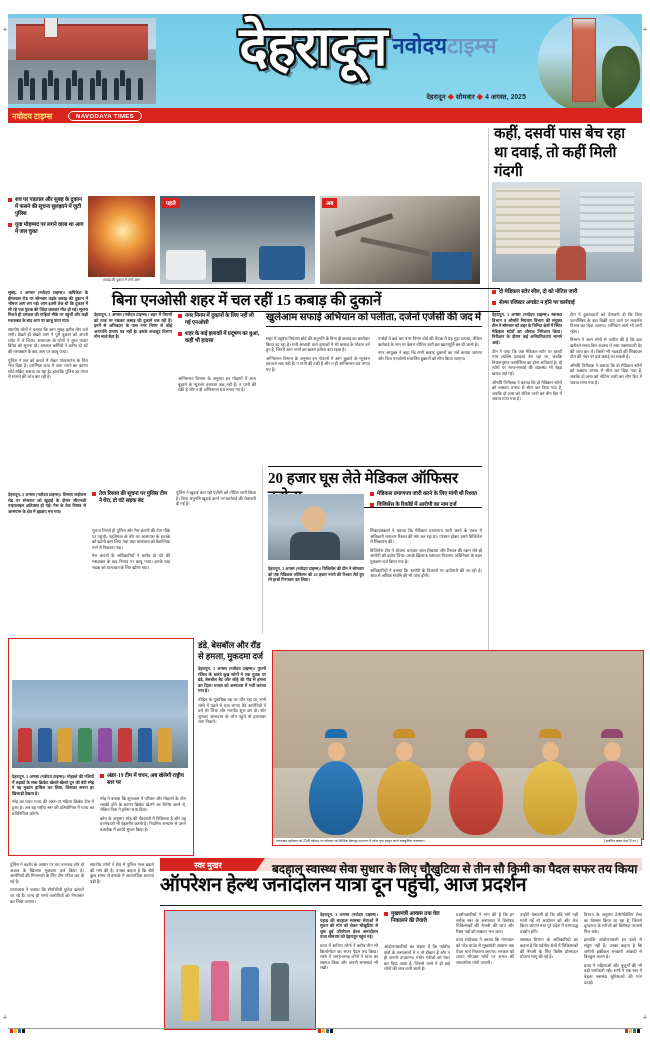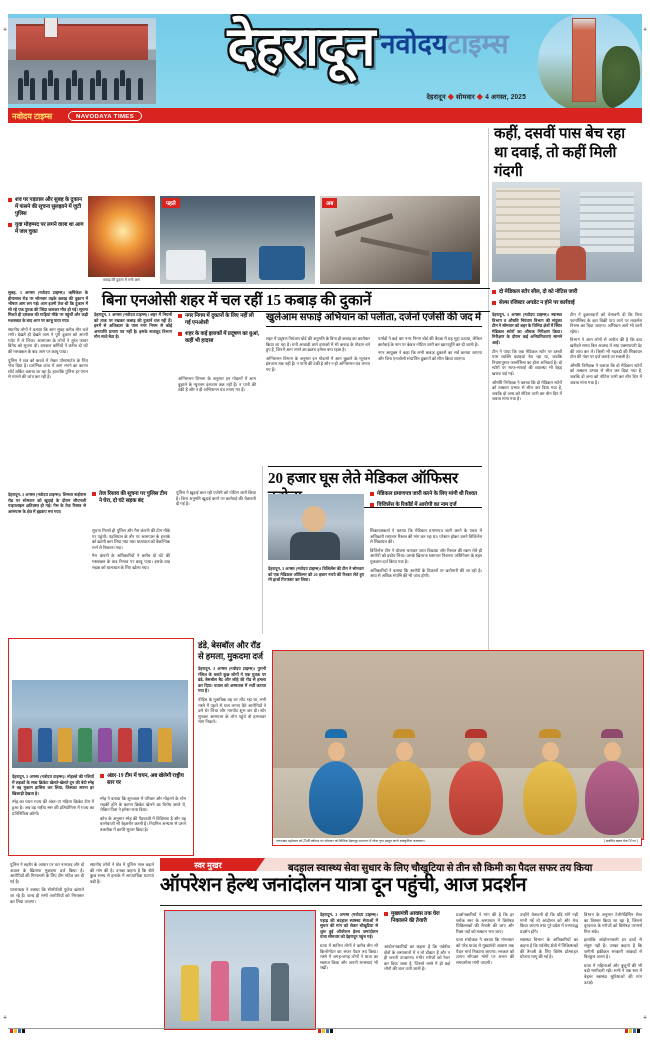--- a/index.html
+++ b/index.html
@@ -67,21 +67,21 @@
     font-weight:700;font-size:54px;line-height:62px;color:#ffffff;
     text-shadow:
       2px 0 0 #111,-2px 0 0 #111,0 2px 0 #111,0 -2px 0 #111,
       2px 2px 0 #111,-2px -2px 0 #111,2px -2px 0 #111,-2px 2px 0 #111,
       4px 4px 0 rgba(0,0,0,.35);
     letter-spacing:-1px;display:inline-block;
   }
   .mast-sub{
     display:inline-block;margin-left:6px;vertical-align:12px;
     font-family:"Liberation Serif","DejaVu Serif",serif;
-    font-weight:700;font-size:27px;line-height:30px;
+    font-weight:700;font-size:22px;line-height:30px;
   }
   .mast-sub .nav{color:#123f8f;}
   .mast-sub .tim{color:#6f98c4;}
   .mast-dateline{
     position:absolute;right:116px;top:78px;
     font-size:6.5px;font-weight:700;color:#1a1a1a;letter-spacing:.2px;
     white-space:nowrap;
   }
   .mast-dateline .dot{color:#d0211c;font-size:8px;}
 
@@ -174,21 +174,21 @@
     position:absolute;left:0;top:0;height:13px;width:96px;
     background:#d8231f;color:#fff;font-weight:700;font-size:8px;
     font-family:"Liberation Serif","DejaVu Serif",serif;
     display:flex;align-items:center;justify-content:center;
   }
   .feat-flag .badge:after{
     content:"";position:absolute;right:-9px;top:0;
     border-top:13px solid #d8231f;border-right:9px solid transparent;
   }
   .feat-flag .kicker{
-    position:absolute;left:128px;top:2px;font-size:10px;font-weight:700;
+    position:absolute;left:112px;top:2px;font-size:12px;font-weight:700;
     color:#111;font-family:"Liberation Serif","DejaVu Serif",serif;
   }
   .feat-h{
     font-family:"Liberation Serif","DejaVu Serif",serif;
     font-weight:700;font-size:19.5px;line-height:24px;color:#0a0a0a;
     padding-top:2px;letter-spacing:-.3px;white-space:nowrap;
   }
 
   
   .dance{
@@ -305,21 +305,21 @@
     <div style="position:absolute;right:8px;bottom:4px;width:40px;height:28px;background:#2a5d8f;"></div>
     <span class="tag">अब</span>
   </div>
 
   <div class="col" style="position:absolute;left:8px;top:290px;width:80px;height:175px;">
     <p class="lede">सुबह, 3 अगस्त (नवोदय टाइम्स)। ऋषिकेश के हीरालाल रोड पर सोमवार तड़के कबाड़ की दुकान में भीषण आग लग गई। आग इतनी तेज थी कि दुकान में सो रहे एक युवक की जिंदा जलकर मौत हो गई। सूचना मिलते ही दमकल की गाड़ियां मौके पर पहुंचीं और कड़ी मशक्कत के बाद आग पर काबू पाया गया।</p>
     <p>स्थानीय लोगों ने बताया कि आग सुबह करीब तीन बजे लगी। देखते ही देखते आग ने पूरी दुकान को अपनी चपेट में ले लिया। आसपास के लोगों ने तुरंत फायर ब्रिगेड को सूचना दी। दमकल कर्मियों ने करीब दो घंटे की मशक्कत के बाद आग पर काबू पाया।</p>
     <p>पुलिस ने शव को कब्जे में लेकर पोस्टमार्टम के लिए भेज दिया है। प्रारंभिक जांच में आग लगने का कारण शॉर्ट सर्किट बताया जा रहा है। हालांकि पुलिस हर एंगल से मामले की जांच कर रही है।</p>
   </div>
 
-  <div class="sec-h big" style="position:absolute;left:102px;top:288px;width:388px;">बिना एनओसी शहर में चल रहीं 15 कबाड़ की दुकानें</div>
+  <div class="sec-h big" style="position:absolute;left:112px;top:288px;width:388px;">बिना एनओसी शहर में चल रहीं 15 कबाड़ की दुकानें</div>
 
   <div class="col" style="position:absolute;left:94px;top:312px;width:78px;height:150px;">
     <p class="lede">देहरादून, 3 अगस्त (नवोदय टाइम्स)। शहर में नियमों को ताक पर रखकर कबाड़ की दुकानें चल रही हैं। इनमें से अधिकतर के पास नगर निगम से कोई अनापत्ति प्रमाण पत्र नहीं है। इसके बावजूद विभाग मौन साधे बैठा है।</p>
   </div>
 
   <div style="position:absolute;left:178px;top:312px;width:82px;">
     <div class="bul">नगर निगम में दुकानों के लिए नहीं ली गई एनओसी</div>
     <div class="bul">शहर के कई इलाकों में प्रदूषण का धुआं, कहीं भी हादसा</div>
   </div>
 

